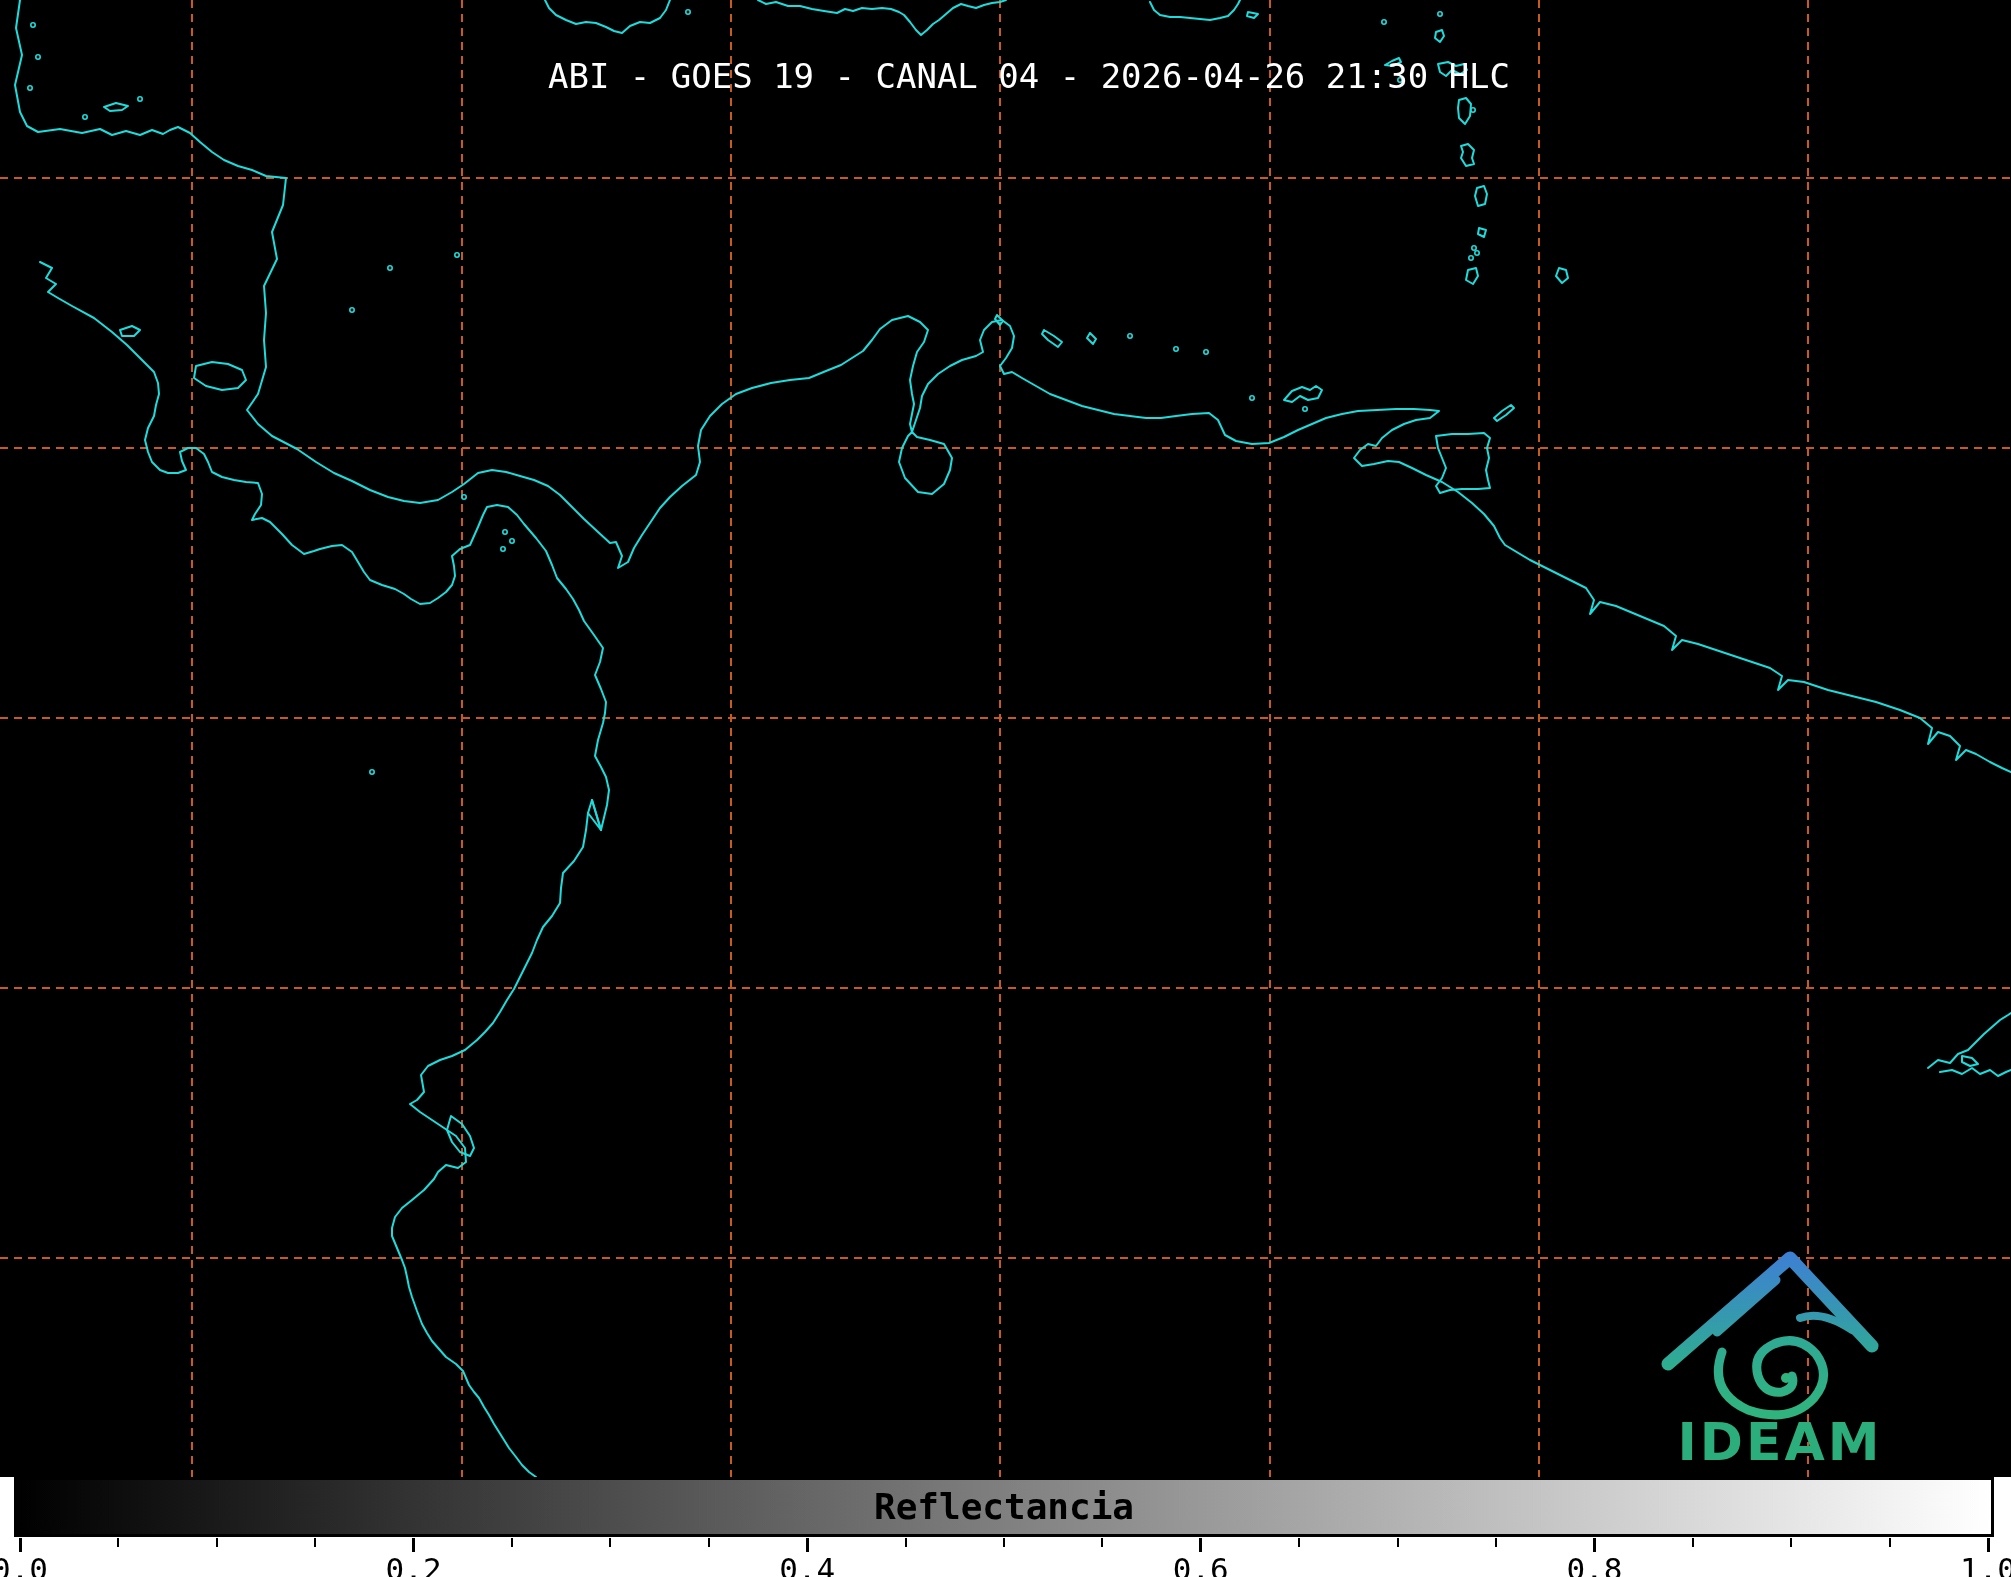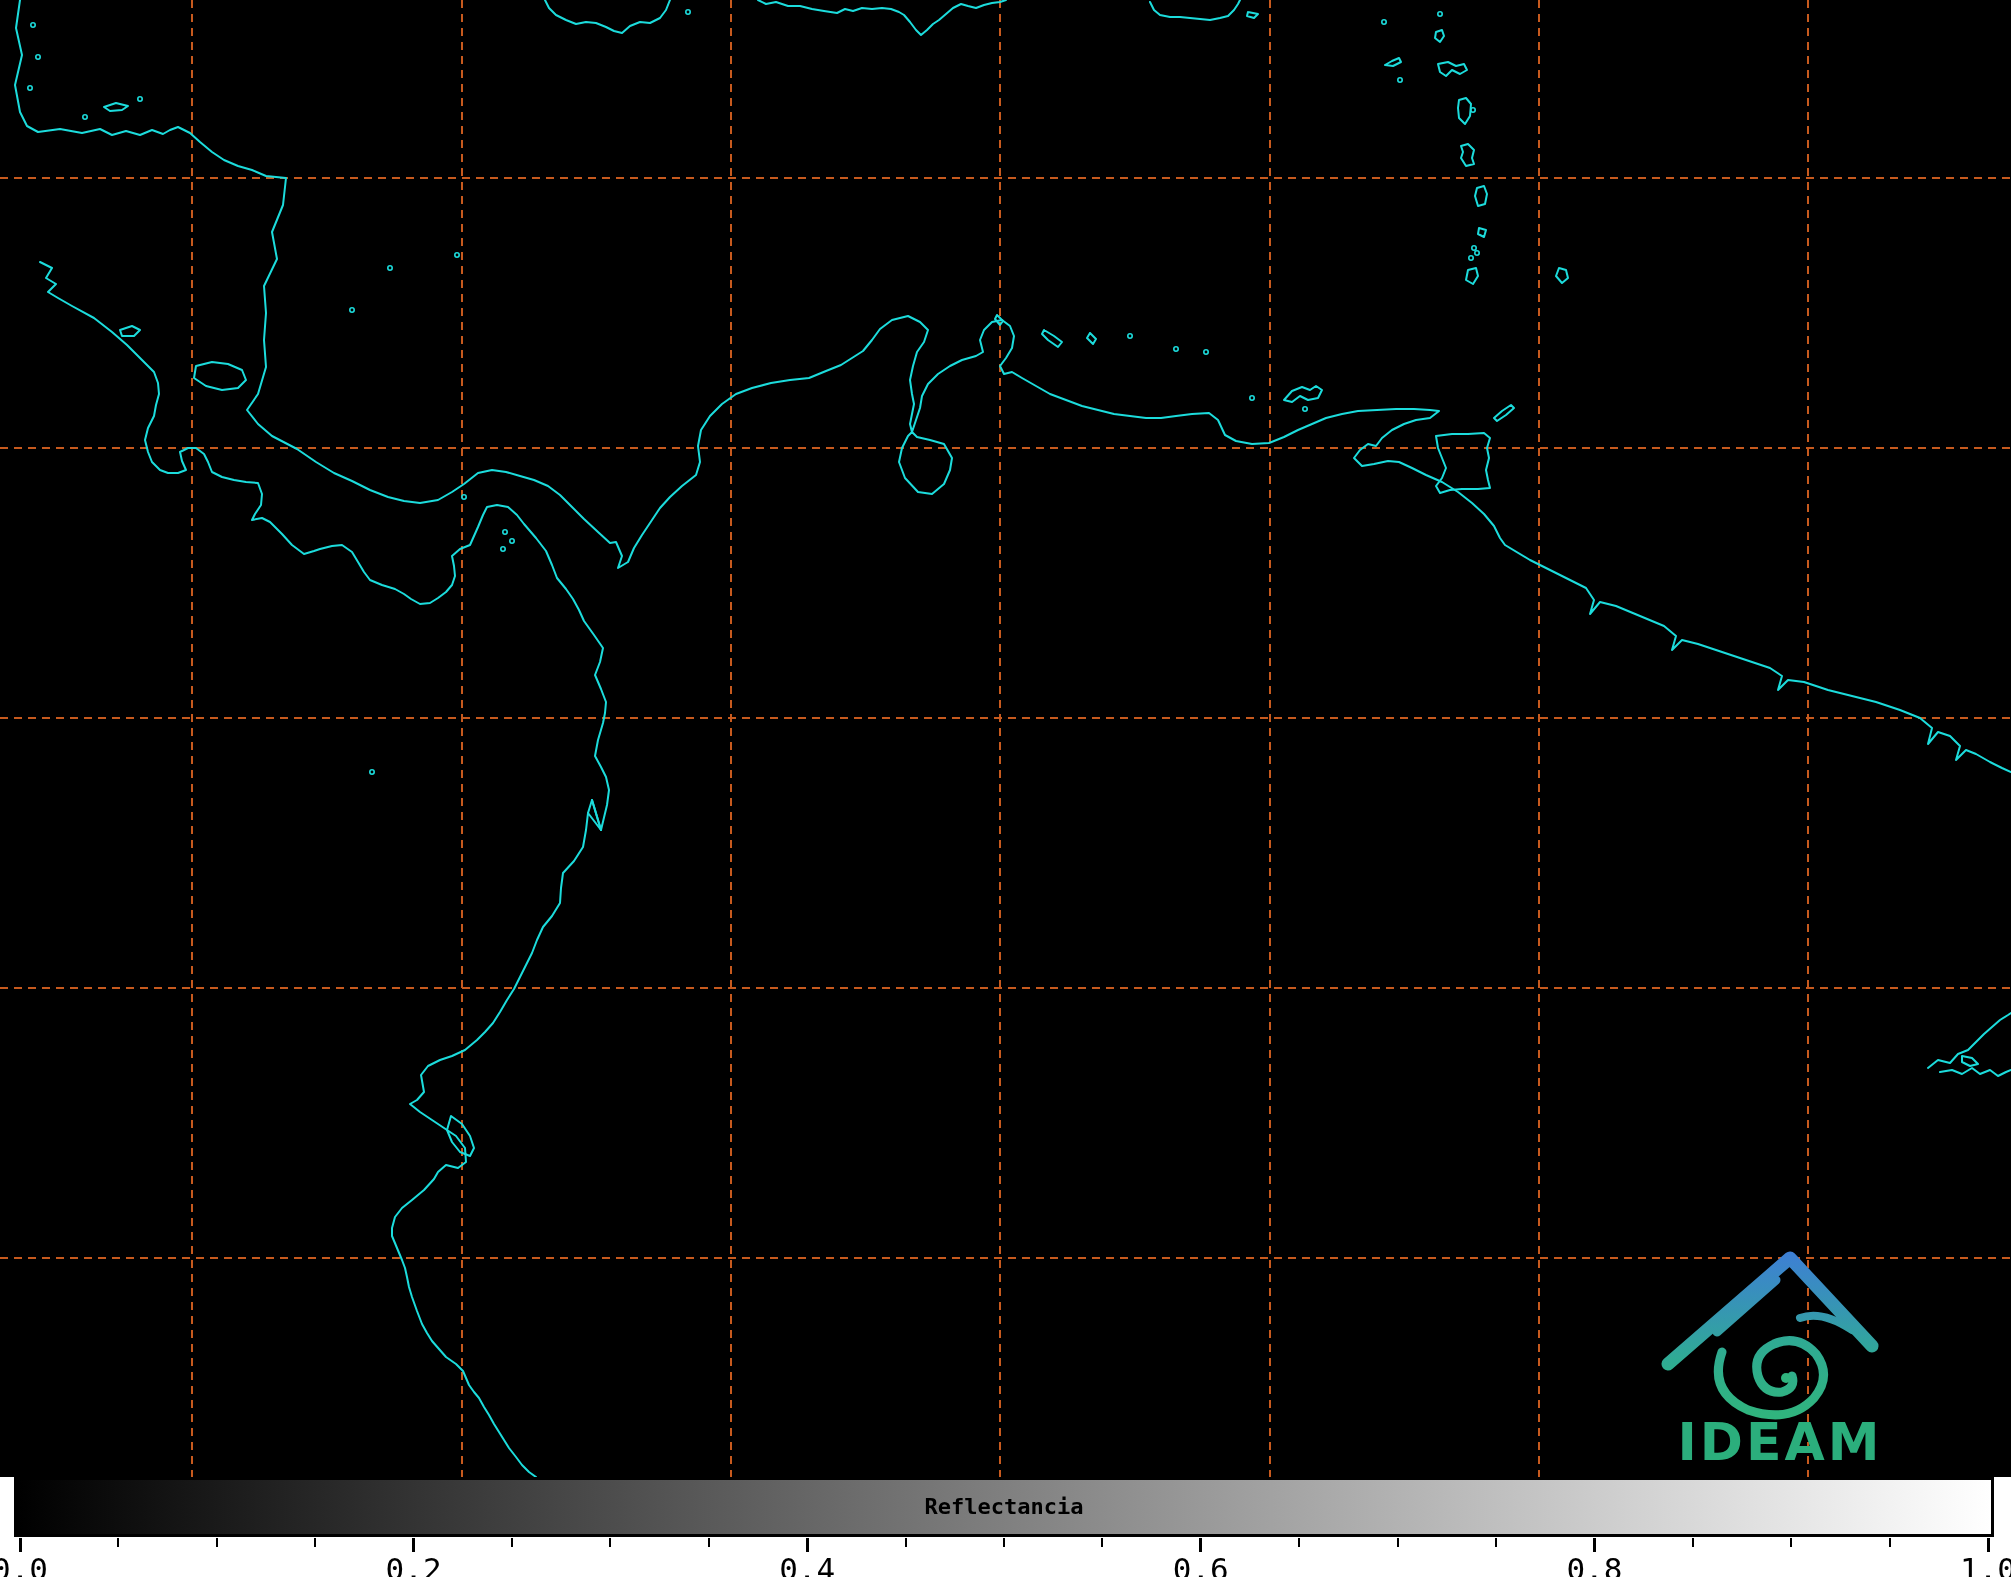--- a/index.html
+++ b/index.html
@@ -7,21 +7,21 @@
          font-family:"DejaVu Sans Mono","Liberation Mono",monospace;}
   #map-area{position:absolute;left:0;top:0;width:2011px;height:1477px;background:#000;}
   #map-svg{position:absolute;left:0;top:0;}
   #map-title{position:absolute;top:56px;left:1029px;transform:translateX(-50%);
              color:#fff;font-size:34px;white-space:nowrap;letter-spacing:0px;}
   
   #cbar-strip{position:absolute;left:0;top:1477px;width:2011px;height:100px;background:#ffffff;}
   #cbar-bar{position:absolute;left:14px;top:0px;width:1974px;height:54px;
             border:3px solid #000;background:linear-gradient(to right,#000000,#ffffff);}
   #cbar-label{position:absolute;left:0;top:0;width:100%;height:38px;line-height:54px;
-              text-align:center;color:#000;font-weight:bold;font-size:22px;}
+              text-align:center;color:#000;font-weight:bold;font-size:36px;}
   .cbar-tick{position:absolute;background:#000;top:61px;}
   .cbar-tick.major{width:3px;height:14px;}
   .cbar-tick.minor{width:2px;height:9px;}
   .cbar-ticklabel{position:absolute;top:74px;transform:translateX(-50%);
                   color:#000;font-size:31px;white-space:nowrap;}
   
   #logo{position:absolute;left:1640px;top:1230px;}
   #logo-text{font-family:"DejaVu Sans","Liberation Sans",sans-serif;font-weight:bold;
              font-size:52px;letter-spacing:3px;}
 </style>
@@ -101,20 +101,21 @@
           <circle cx="1440" cy="14" r="2.2" fill="none" stroke="#1CDCDC" stroke-width="1.6"></circle>
           <circle cx="1400" cy="80" r="2.2" fill="none" stroke="#1CDCDC" stroke-width="1.6"></circle>
           <circle cx="1473" cy="110" r="2.2" fill="none" stroke="#1CDCDC" stroke-width="1.6"></circle>
           <circle cx="1474" cy="248" r="2.2" fill="none" stroke="#1CDCDC" stroke-width="1.6"></circle>
           <circle cx="1477" cy="253" r="2.2" fill="none" stroke="#1CDCDC" stroke-width="1.6"></circle>
           <circle cx="1471" cy="258" r="2.2" fill="none" stroke="#1CDCDC" stroke-width="1.6"></circle>
           <circle cx="1384" cy="22" r="2.2" fill="none" stroke="#1CDCDC" stroke-width="1.6"></circle>
         </g>
     </svg>
 
+    <div id="map-title">ABI - GOES 19 - CANAL 04 - 2026-04-26 21:30 HLC</div>
 
     <svg id="logo" width="280" height="250" viewBox="1640 1230 280 250">
       <defs>
         <linearGradient id="roofGrad" x1="0" y1="1250" x2="0" y2="1370" gradientUnits="userSpaceOnUse">
           <stop offset="0" id="roof-stop-top" stop-color="#3E7ED6"></stop>
           <stop offset="1" id="roof-stop-bot" stop-color="#2EAF8E"></stop>
         </linearGradient>
         <linearGradient id="spiralGrad" x1="0" y1="1335" x2="0" y2="1415" gradientUnits="userSpaceOnUse">
           <stop offset="0" id="spiral-stop-top" stop-color="#2FA995"></stop>
           <stop offset="1" id="spiral-stop-bot" stop-color="#30B47E"></stop>

